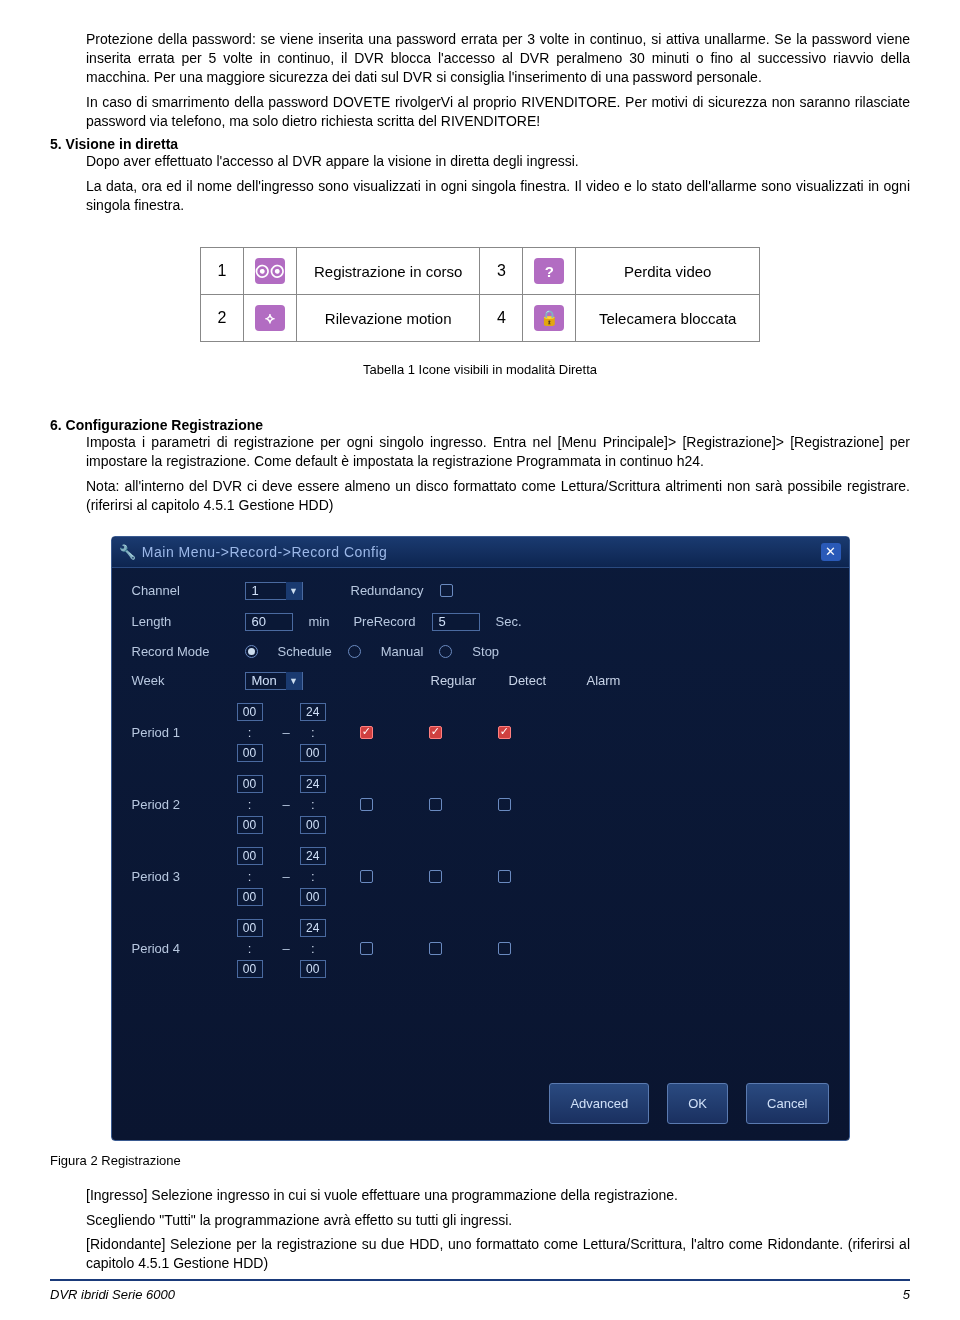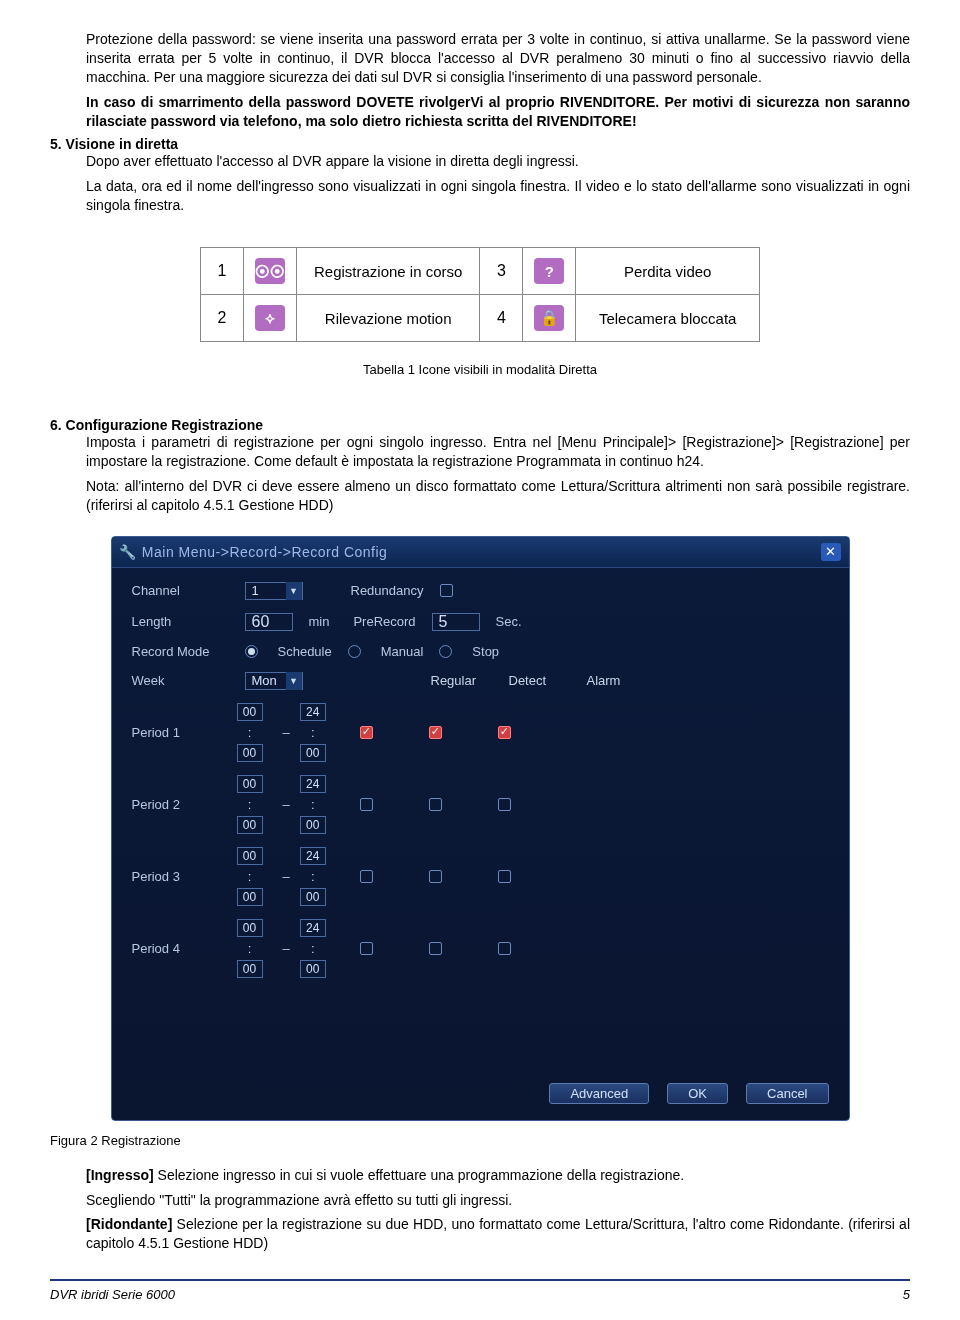--- a/index.html
+++ b/index.html
@@ -7,21 +7,21 @@
     width: 960px;
     height: 1320px;
     font-family: Arial, Helvetica, sans-serif;
     font-size: 14px;
     color: #000;
     background: #fff;
     padding: 30px 50px 20px 50px;
     position: relative;
   }
   .text-block { text-align: justify; line-height: 1.35; margin-bottom: 6px; margin-left: 36px; }
-  .bold { font-weight: bold; }
+  .bold { font-weight: normal; }
   .section-title { font-weight: bold; margin-top: 4px; }
   .icons-table {
     margin: 32px auto 20px auto;
     border-collapse: collapse;
     width: 560px;
   }
   .icons-table td {
     border: 1px solid #888;
     padding: 10px 8px;
     vertical-align: middle;
@@ -58,21 +58,21 @@
   .dvr-close {
     width: 20px; height: 18px; background: #2a5ab8; color: #fff;
     border-radius: 3px; display: flex; align-items: center; justify-content: center;
     font-size: 13px; cursor: pointer;
   }
   .dvr-body { padding: 14px 20px 8px 20px; }
   .dvr-row { display: flex; align-items: center; margin-bottom: 13px; gap: 8px; }
   .dvr-label { width: 105px; color: #b8c8e0; }
   .dvr-input {
     background: #0a1836; border: 1px solid #4a6aa0; color: #d0e0f8;
-    padding: 1px 6px; height: 18px; font-size: 16px;
+    padding: 1px 6px; height: 18px; font-size: 13px;
   }
   .dvr-input.num { width: 48px; }
   .dvr-dropdown {
     display: inline-flex; align-items: center;
     border: 1px solid #4a6aa0; height: 18px; background: #0a1836;
   }
   .dvr-dropdown .val { padding: 0 6px; color: #d0e0f8; min-width: 40px; }
   .dvr-dropdown .arrow {
     width: 16px; height: 18px; background: #1a3a70; color: #cde;
     display: flex; align-items: center; justify-content: center; font-size: 9px;
@@ -98,21 +98,21 @@
   .dvr-time .tbox { background: #0a1836; border: 1px solid #4a6aa0; color: #d0e0f8; padding: 0 4px; height: 18px; width: 26px; text-align: center; font-size: 12px; }
   .dvr-period-row .dash { color: #b8c8e0; margin: 0 10px; }
   .dvr-period-checks { display: flex; gap: 52px; margin-left: 24px; }
   .dvr-buttons {
     display: flex; justify-content: flex-end; gap: 18px;
     padding: 14px 20px 16px 20px;
   }
   .dvr-btn {
     background: linear-gradient(#2a4a80, #1a3060);
     border: 1px solid #5a7ab0; border-radius: 3px;
-    color: #d0e0f8; padding: 2px 20px; font-size: 13px; cursor: pointer;
+    color: #d0e0f8; padding: 12px 20px; font-size: 13px; cursor: pointer;
   }
   .footer {
     position: absolute; bottom: 18px; left: 50px; right: 50px;
     border-top: 2px solid #1a3a7a; padding-top: 6px;
     display: flex; justify-content: space-between;
     font-style: italic; font-size: 13px; color: #000;
   }
 </style>
 </head>
 <body>

